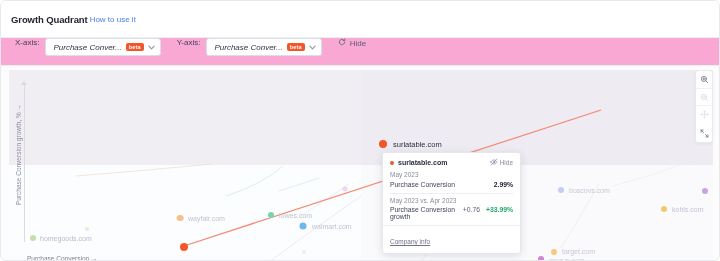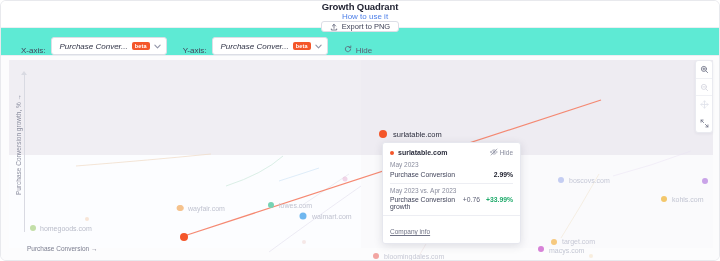--- a/index.html
+++ b/index.html
@@ -13,52 +13,51 @@
     position: relative;
     width: 720px; height: 261px;
     background: #fff;
     border: 1px solid #e8e9ed;
     border-radius: 6px;
     overflow: hidden;
   }
 
   
   .header {
-    height: 27px;
+    height: 37px;
     display: flex; align-items: center;
     padding: 0 10px;
     border-bottom: 1px solid #eceef2;
     background: #fff;
-    flex-direction: column;
   }
   .title {
     font-size: 9.5px; font-weight: bold; color: #222433;
     letter-spacing: -0.1px;
   }
   .howto {
-    font-size: 8px; color: #4d7fe8; margin-left: 10px;
+    font-size: 8px; color: #4d7fe8; margin-left: 2px;
     text-decoration: none; cursor: pointer;
   }
   .header-spacer { flex: 1; }
   .export-btn {
     display: flex; align-items: center; gap: 4px;
     height: 17px; padding: 0 8px;
     border: 1px solid #dcdee6; border-radius: 3px;
     background: #fff; cursor: pointer;
     font-size: 7.5px; color: #3f4257;
   }
   .export-btn svg { display: block; }
 
   
   .toolbar {
     height: 28px;
-    display: flex; align-items: flex-end;
-    padding: 0 20px;
+    display: flex; align-items: flex-start;
+    padding: 0 14px;
     border-bottom: 1px solid #eceef2;
-    background: #5eead4;
+    background: #f9a8d4;
   }
   .axis-label {
     font-size: 8px; color: #41445a; margin-right: 6px;
   }
   .select {
     display: flex; align-items: center; gap: 4px;
     height: 18px; padding: 0 5px 0 7px;
     min-width: 88px;
     border: 1px solid #dcdee6; border-radius: 3px;
     background: #fff; cursor: pointer;
@@ -249,30 +248,20 @@
 </style>
 </head>
 <body>
 
 <div class="app">
 
   <div class="header">
     <span class="title">Growth Quadrant</span>
     <a class="howto">How to use it</a>
     <div class="header-spacer"></div>
-    <button class="export-btn">
-      <span>
-        <svg width="8" height="8" viewBox="0 0 12 12" fill="none" stroke="#5b5e73" stroke-width="1.2" stroke-linecap="round" stroke-linejoin="round">
-          <path d="M6 8V2"></path>
-            <path d="M3.5 4.5L6 2l2.5 2.5"></path>
-            <path d="M2 9v1.5h8V9"></path>
-        </svg>
-      </span>
-      <span>Export to PNG</span>
-    </button>
   </div>
 
   <div class="toolbar">
     <span class="axis-label">X-axis:</span>
     <div class="select">
       <span class="sel-text">Purchase Conver...</span>
       <span class="beta">beta</span>
       <span class="chev">
         <svg width="7" height="5" viewBox="0 0 8 5" fill="none" stroke="#9295a8" stroke-width="1.3" stroke-linecap="round" stroke-linejoin="round">
             <path d="M1 1l3 3 3-3"></path>

